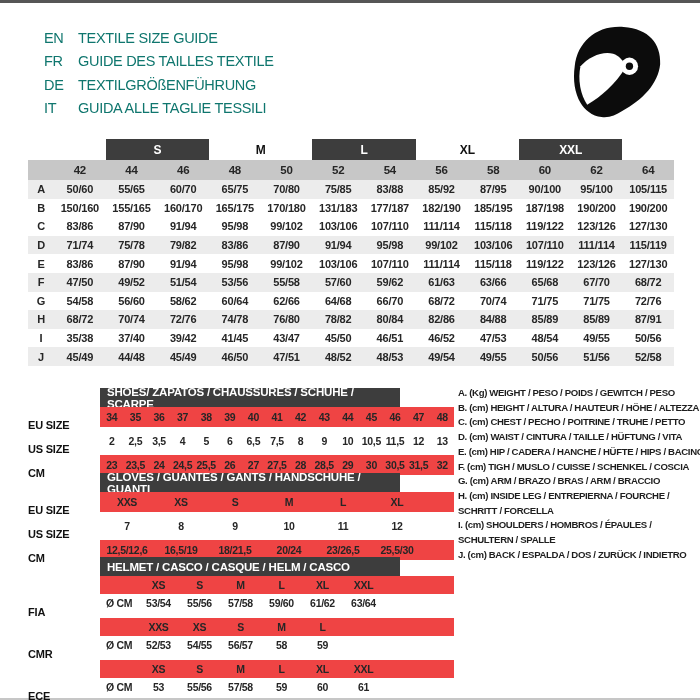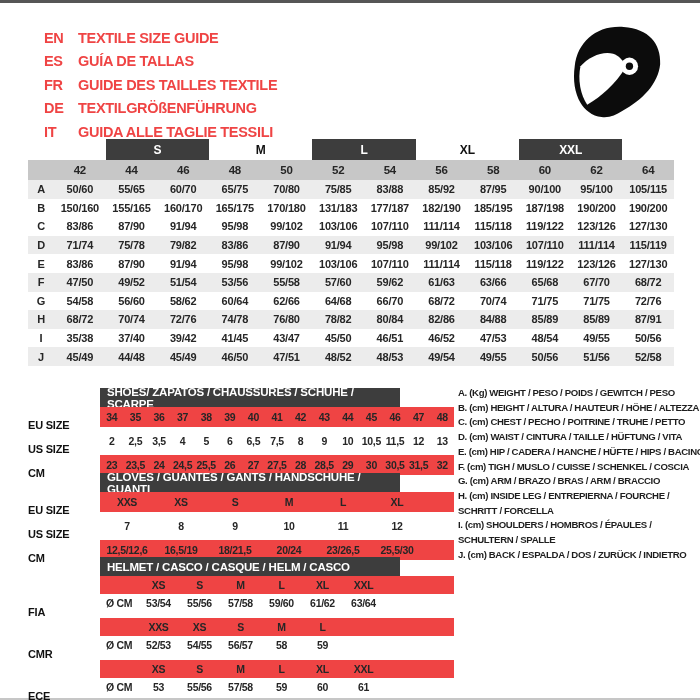--- a/index.html
+++ b/index.html
@@ -9,21 +9,21 @@
     font-family:"Liberation Sans","DejaVu Sans",sans-serif;
     color:#222;
   }
   .page { position:relative; width:700px; height:700px; background:#fff; overflow:hidden; }
   .top-rule    { position:absolute; top:0; left:0; width:700px; height:3px; background:#565656; }
   .bottom-rule { position:absolute; bottom:0; left:0; width:700px; height:2px; background:#c6c6c6; }
 
   
   .lang-list { position:absolute; left:44px; top:26px; }
   .lang-row  { display:flex; height:23.5px; align-items:center;
-               font-weight:700; font-size:14.5px; letter-spacing:-0.3px; color:#ef4444; }
+               font-weight:400; font-size:14.5px; letter-spacing:-0.3px; color:#0f766e; }
   .lang-code { width:34px; }
 
   
   .helmet-logo { position:absolute; left:568px; top:22px; }
 
   
   .main-table { position:absolute; left:28px; top:139px; width:646px;
                 font-weight:700; font-size:11px; letter-spacing:-0.2px; color:#262626; }
   .trow { display:grid; grid-template-columns:26px repeat(12,1fr); }
   .gcell { height:21px; display:flex; align-items:center; justify-content:center;
@@ -58,24 +58,20 @@
 <body>
 
 <div class="page">
   <div class="top-rule"></div>
   <div class="bottom-rule"></div>
 
   <div class="lang-list">
       <div class="lang-row">
         <div class="lang-code">EN</div>
         <div class="lang-label">TEXTILE SIZE GUIDE</div>
-      </div>
-      <div class="lang-row">
-        <div class="lang-code">ES</div>
-        <div class="lang-label">GUÍA DE TALLAS</div>
       </div>
       <div class="lang-row">
         <div class="lang-code">FR</div>
         <div class="lang-label">GUIDE DES TAILLES TEXTILE</div>
       </div>
       <div class="lang-row">
         <div class="lang-code">DE</div>
         <div class="lang-label">TEXTILGRÖßENFÜHRUNG</div>
       </div>
       <div class="lang-row">

